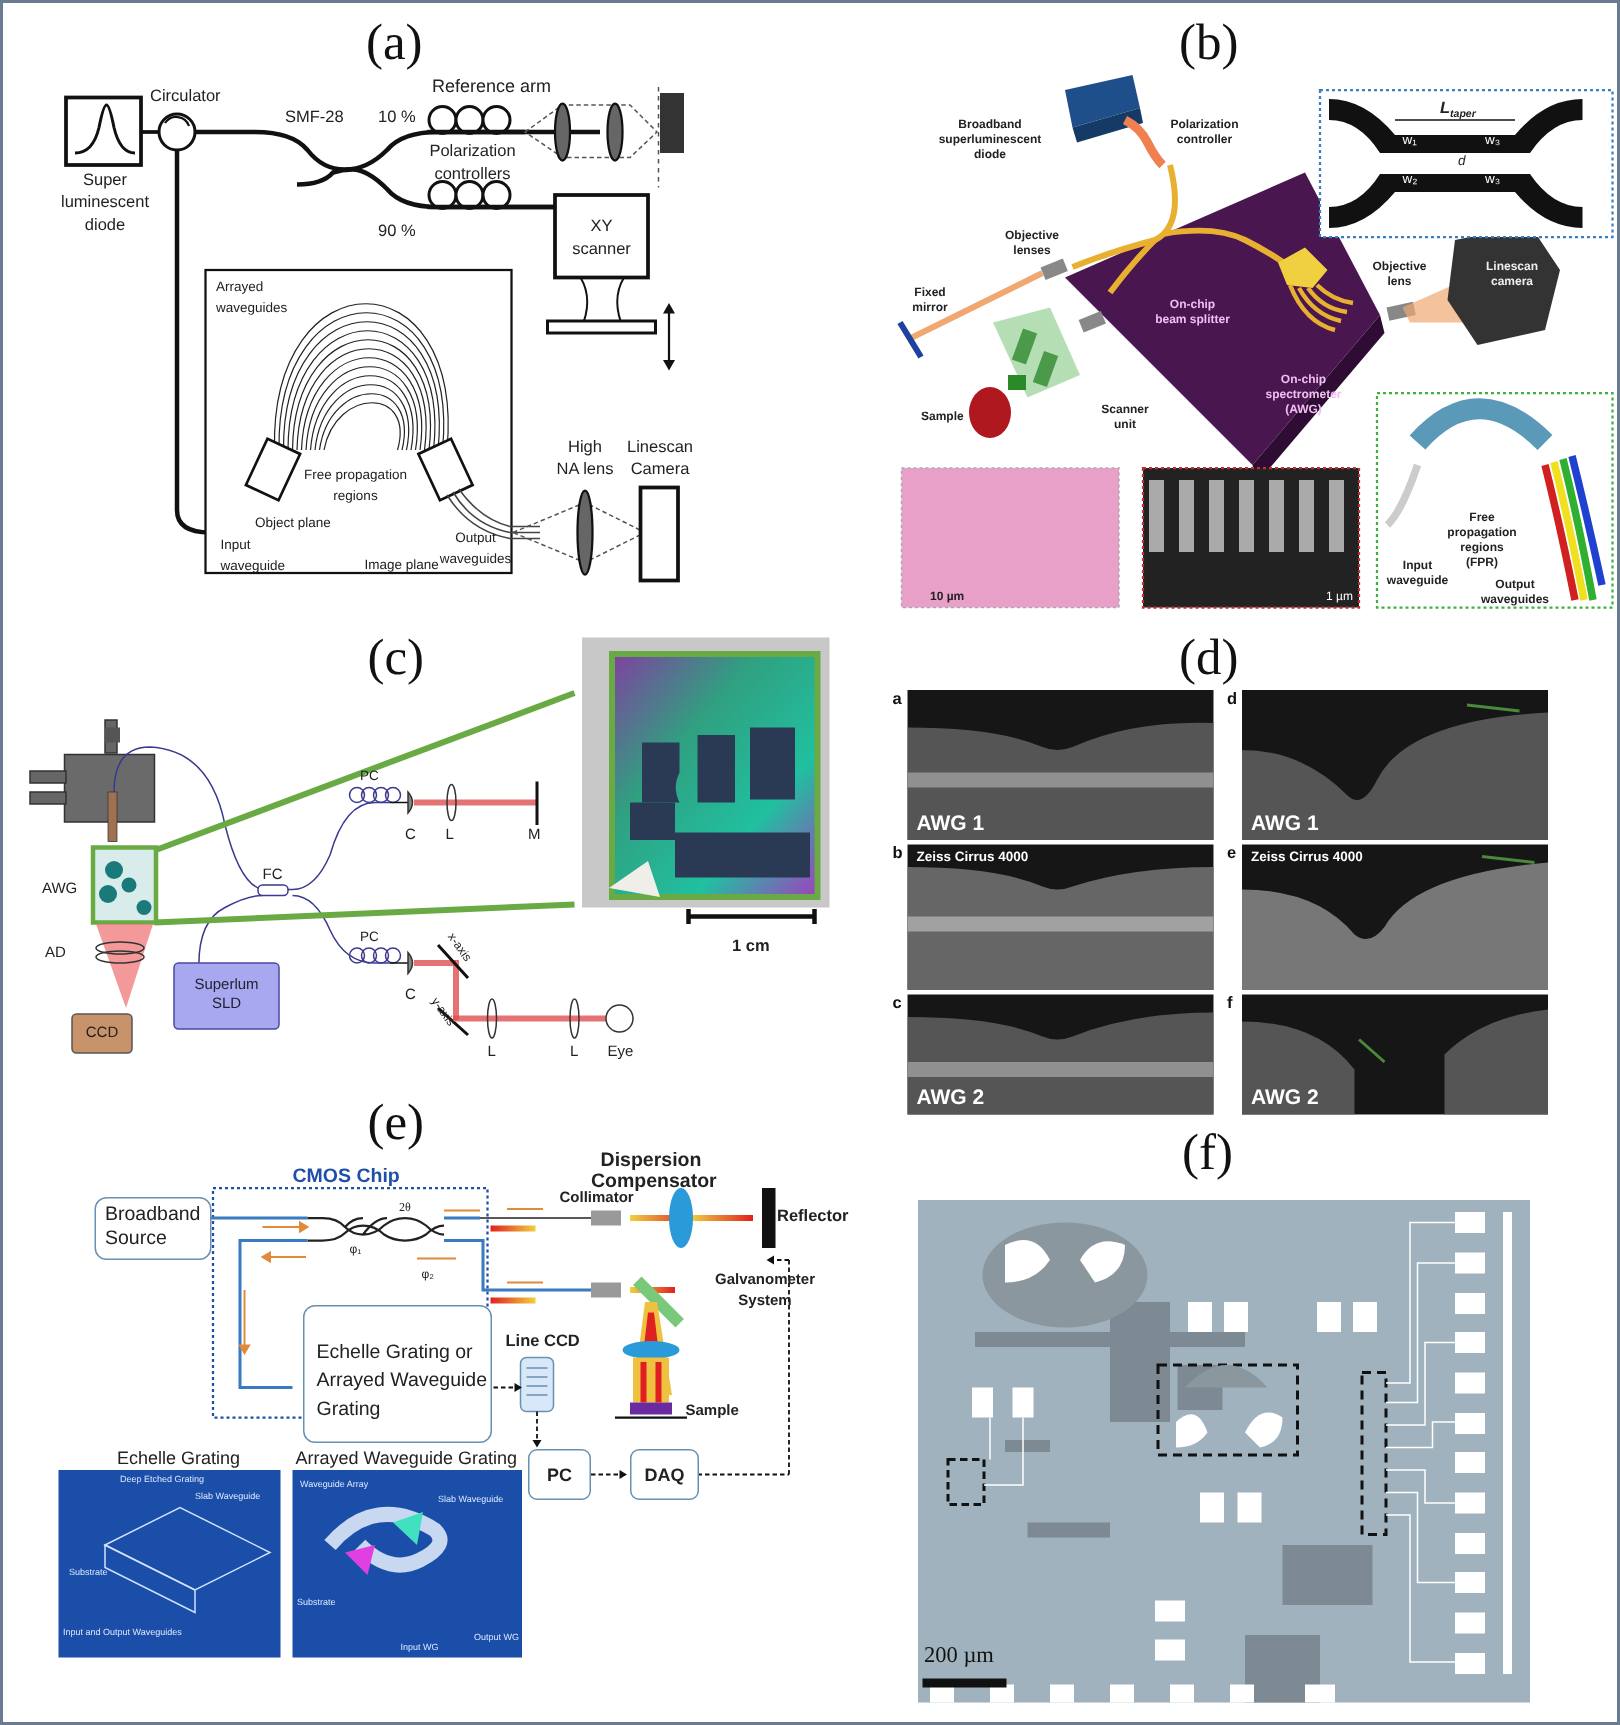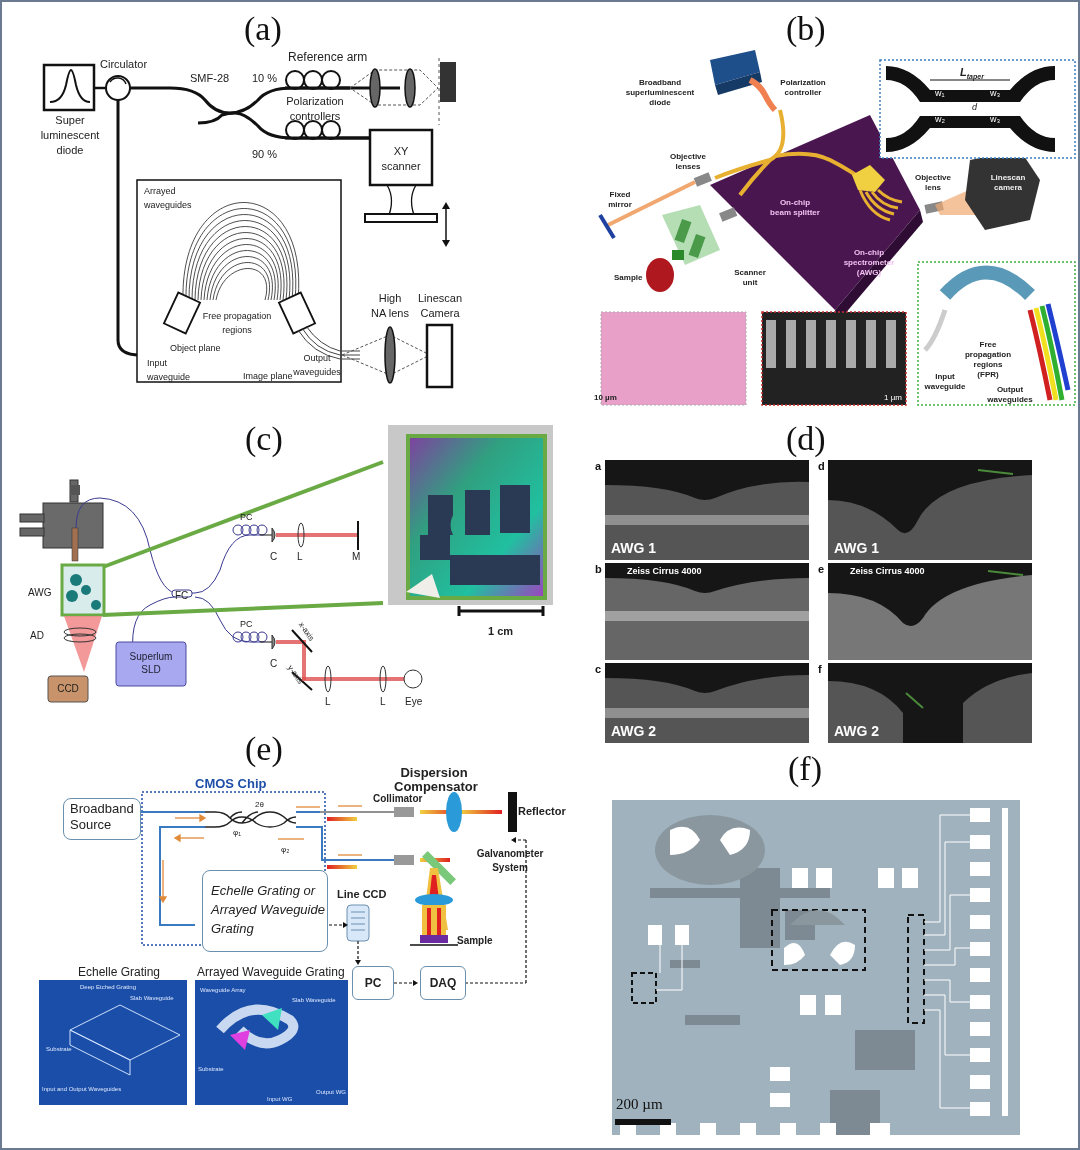--- a/index.html
+++ b/index.html
@@ -6,21 +6,21 @@
   body{width:1080px;height:1150px;position:relative;overflow:hidden;font-family:"Liberation Sans",sans-serif;}
   .frame{position:absolute;left:0;top:0;width:1076px;height:1146px;border:2px solid #6a7a90;}
   .abs{position:absolute;}
   .plabel{position:absolute;font-family:"Liberation Serif",serif;font-size:34px;color:#111;}
   .t{position:absolute;font-size:11px;color:#222;white-space:nowrap;}
   .tc{text-align:center;}
   .b{font-weight:bold;}
   svg{position:absolute;overflow:visible;}
   .oct{position:absolute;background:#161616;overflow:hidden;}
   .oct .lbl{position:absolute;left:6px;bottom:4px;color:#fff;font-size:14px;font-weight:bold;}
-  .oct .lbl-top{position:absolute;left:22px;top:3px;color:#fff;font-size:9px;font-weight:bold;}
+  .oct .lbl-top{position:absolute;left:6px;top:3px;color:#fff;font-size:9px;font-weight:bold;}
   .dletter{position:absolute;font-size:11px;font-weight:bold;color:#111;}
   .box{position:absolute;border:1.5px solid #6a90b0;border-radius:8px;background:#fff;font-size:13px;color:#222;}
   .boxS{position:absolute;border:1.5px solid #6a90b0;border-radius:6px;background:#fff;font-size:12px;font-weight:bold;color:#222;display:flex;align-items:center;justify-content:center;}
 </style>
 </head>
 <body>
 
 <div class="frame"></div>
 
 <div class="abs" style="left:30px;top:10px;width:470px;height:380px;">
@@ -175,21 +175,21 @@
   <div class="t b" style="left:24px;top:263px;font-size:8px;">Sample</div>
   <div class="t b tc" style="left:135px;top:258px;width:50px;font-size:8px;line-height:10px;"><span>Scanner</span><br><span>unit</span></div>
   <div class="t b tc" style="left:318px;top:163px;width:50px;font-size:8px;line-height:10px;"><span>Objective</span><br><span>lens</span></div>
   <div class="t b tc" style="left:390px;top:163px;width:56px;font-size:8px;line-height:10px;color:#eee;"><span>Linescan</span><br><span>camera</span></div>
   <div class="t" style="left:370px;top:56px;font-style:italic;font-weight:bold;"><span>L</span><sub style="font-size:7px;">taper</sub></div>
   <div class="t" style="left:345px;top:78px;color:#fff;font-size:9px;">w₁</div>
   <div class="t" style="left:400px;top:78px;color:#fff;font-size:9px;">w₃</div>
   <div class="t" style="left:382px;top:92px;font-size:9px;font-style:italic;">d</div>
   <div class="t" style="left:345px;top:104px;color:#fff;font-size:9px;">w₂</div>
   <div class="t" style="left:400px;top:104px;color:#fff;font-size:9px;">w₃</div>
-  <div class="t b" style="left:4px;top:383px;font-size:8px;">10 µm</div>
+  <div class="t b" style="left:30px;top:383px;font-size:8px;">10 µm</div>
   <div class="t" style="left:294px;top:383px;font-size:8px;color:#fff;">1 µm</div>
   <div class="t b tc" style="left:368px;top:330px;width:60px;font-size:8px;line-height:10px;"><span>Free</span><br><span>propagation</span><br><span>regions</span><br><span>(FPR)</span></div>
   <div class="t b tc" style="left:330px;top:362px;width:50px;font-size:8px;line-height:10px;"><span>Input</span><br><span>waveguide</span></div>
   <div class="t b tc" style="left:390px;top:375px;width:60px;font-size:8px;line-height:10px;"><span>Output</span><br><span>waveguides</span></div>
 </div>
 
 <div class="abs" style="left:0px;top:420px;width:580px;height:300px;">
   <div class="plabel" style="left:245px;top:0px;">(c)</div>
   <svg width="580" height="300">
 
@@ -268,21 +268,21 @@
     </g>
     <polygon points="406,172 432,154 440,178" fill="#f0eee8"></polygon>
     <line x1="459" y1="191" x2="543" y2="191" stroke="#111" stroke-width="3"></line>
     <line x1="459" y1="186" x2="459" y2="196" stroke="#111" stroke-width="3"></line>
     <line x1="543" y1="186" x2="543" y2="196" stroke="#111" stroke-width="3"></line>
   </svg>
   <div class="t" style="left:28px;top:167px;font-size:10px;">AWG</div>
   <div class="t" style="left:30px;top:210px;font-size:10px;">AD</div>
   <div class="t tc" style="left:48px;top:263px;width:40px;font-size:10px;">CCD</div>
   <div class="t tc" style="left:116px;top:230px;width:70px;font-size:10px;line-height:13px;color:#223;"><span>Superlum</span><br><span>SLD</span></div>
-  <div class="t" style="left:175px;top:158px;font-size:10px;margin-top:12px;">FC</div>
+  <div class="t" style="left:175px;top:158px;font-size:10px;">FC</div>
   <div class="t" style="left:240px;top:92px;font-size:9px;">PC</div>
   <div class="t" style="left:240px;top:199px;font-size:9px;">PC</div>
   <div class="t" style="left:270px;top:131px;font-size:10px;">C</div>
   <div class="t" style="left:297px;top:131px;font-size:10px;">L</div>
   <div class="t" style="left:352px;top:131px;font-size:10px;">M</div>
   <div class="t" style="left:270px;top:238px;font-size:10px;">C</div>
   <div class="t" style="left:296px;top:207px;font-size:8px;transform:rotate(55deg);">x-axis</div>
   <div class="t" style="left:285px;top:250px;font-size:8px;transform:rotate(55deg);">y-axis</div>
   <div class="t" style="left:325px;top:276px;font-size:10px;">L</div>
   <div class="t" style="left:380px;top:276px;font-size:10px;">L</div>
@@ -428,24 +428,24 @@
 
     <rect x="9" y="250" width="148" height="125" fill="#1a4ea8"></rect>
     <polygon points="40,300 90,275 150,305 100,330" fill="none" stroke="#cfe0ff" stroke-width="1"></polygon>
     <polygon points="40,300 100,330 100,345 40,315" fill="none" stroke="#cfe0ff" stroke-width="1"></polygon>
     <rect x="165" y="250" width="153" height="125" fill="#1a4ea8"></rect>
     <path d="M190 300 Q220 265 260 290 Q270 300 250 310 Q230 320 210 300" fill="none" stroke="#c8d8f0" stroke-width="10"></path>
     <polygon points="232,285 252,278 248,300" fill="#40e0c0"></polygon>
     <polygon points="200,305 220,300 215,320" fill="#e040e0"></polygon>
   </svg>
   <div class="box" style="left:33px;top:68px;width:70px;height:38px;padding:2px 0 0 6px;line-height:16px;"><span>Broadband</span><br><span>Source</span></div>
-  <div class="t" style="left:225px;top:70px;font-size:8px;">2θ</div>
+  <div class="t" style="left:236px;top:70px;font-size:8px;font-family:Liberation Serif, serif;">2θ</div>
   <div class="t" style="left:203px;top:98px;font-size:8px;">φ₁</div>
   <div class="t" style="left:251px;top:98px;font-size:8px;margin-top:17px;">φ₂</div>
-  <div class="box" style="left:172px;top:140px;width:116px;height:70px;padding:10px 0 0 8px;line-height:19px;font-style:italic;"><span>Echelle Grating or</span><br><span>Arrayed Waveguide</span><br><span>Grating</span></div>
+  <div class="box" style="left:172px;top:140px;width:116px;height:70px;padding:20px 0 0 8px;line-height:19px;"><span>Echelle Grating or</span><br><span>Arrayed Waveguide</span><br><span>Grating</span></div>
   <div class="t b" style="left:307px;top:158px;font-size:11px;">Line CCD</div>
   <div class="t b" style="left:343px;top:63px;font-size:10px;">Collimator</div>
   <div class="t b tc" style="left:364px;top:36px;width:80px;font-size:13px;line-height:14px;"><span>Dispersion</span><br><span>Compensator</span></div>
   <div class="t b" style="left:488px;top:75px;font-size:11px;">Reflector</div>
   <div class="t b tc" style="left:440px;top:117px;width:80px;font-size:10px;line-height:14px;"><span>Galvanometer</span><br><span>System</span></div>
   <div class="t b" style="left:427px;top:205px;font-size:10px;">Sample</div>
   <div class="boxS" style="left:322px;top:236px;width:40px;height:32px;">
       <span>PC</span>
     </div>
   <div class="boxS" style="left:390px;top:236px;width:44px;height:32px;">

